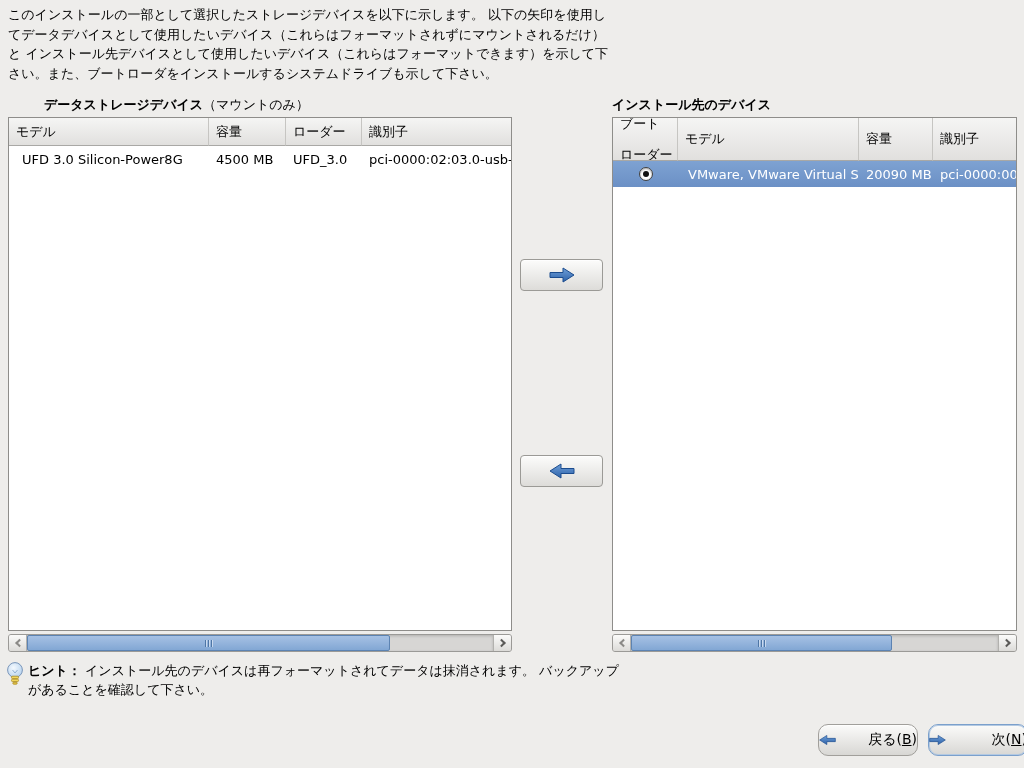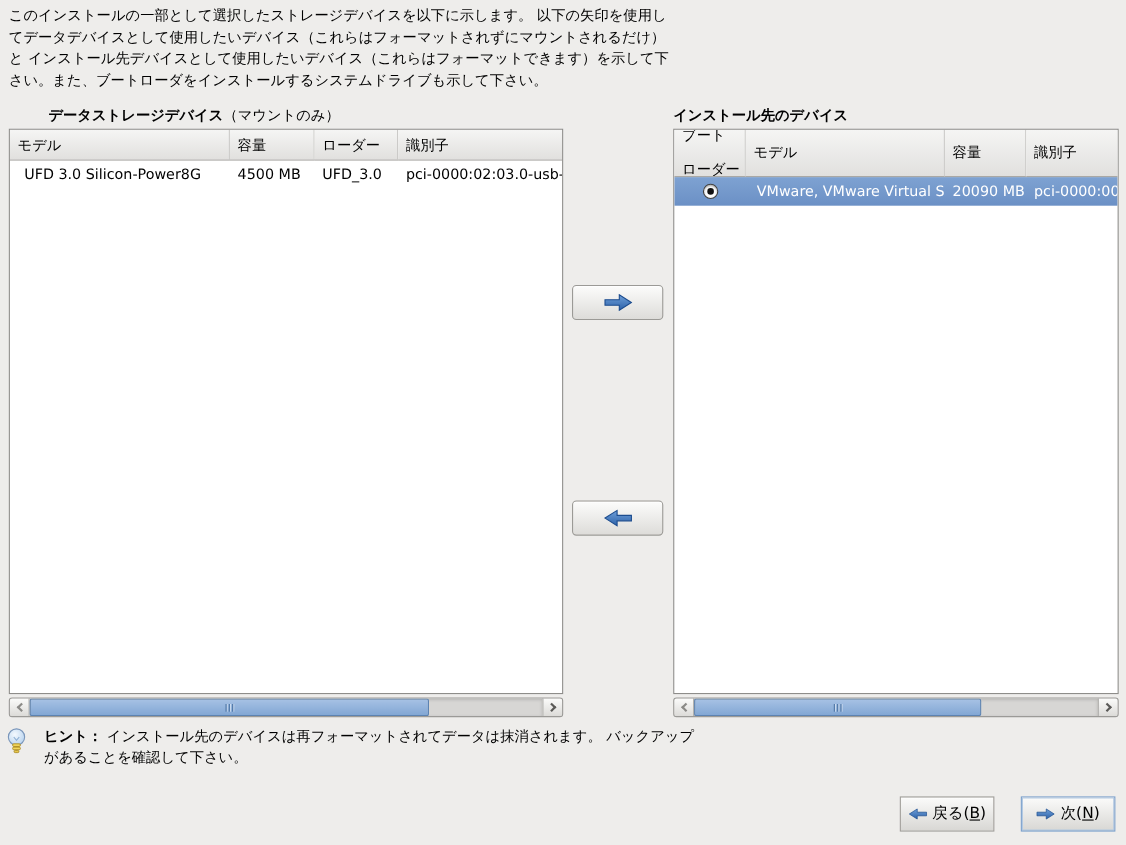--- a/index.html
+++ b/index.html
@@ -96,31 +96,31 @@
   #data-thumb { width:78%; }
   #install-thumb { width:71%; }
   .grip { width:1px; height:7px; background:#4e76a6; box-shadow:1px 0 0 rgba(255,255,255,.5); }
   .chev { width:6px; height:6px; border-left:2px solid #8b8a87; border-bottom:2px solid #8b8a87; }
   .chev.l { transform:rotate(45deg) translate(1px,-1px); }
   .chev.r { transform:rotate(-135deg) translate(1px,-1px); border-color:#5b5a58; }
 
   
   .hint {
     position:absolute; left:6px; top:661px; width:640px;
-    display:flex; gap:16px; line-height:19px;
+    display:flex; gap:4px; line-height:19px;
   }
   .hint-text { width:604px; }
   .hint-label { font-weight:bold; }
 
   
   .nav-btn {
-    position:absolute; top:724px; height:32px; width:86px;
-    border:1px solid #a19f9b; border-radius:0;
+    position:absolute; top:724px; height:32px; width:100px;
+    border:1px solid #a19f9b; border-radius:10px;
     background:linear-gradient(#fbfbfa,#d8d7d4);
-    display:flex; align-items:center; justify-content:center; gap:5px;
+    display:flex; align-items:center; justify-content:space-between; gap:5px;
     font-size:14px; box-shadow:0 1px 0 rgba(255,255,255,.7) inset;
   }
   #back-button { left:818px; }
   #next-button { left:928px; border-color:#7ba0cc; box-shadow:0 0 0 1px #b3c9e2 inset; }
   .u { text-decoration:underline; }
 </style>
 </head>
 <body>
 
 <div class="instructions">このインストールの一部として選択したストレージデバイスを以下に示します。 以下の矢印を使用してデータデバイスとして使用したいデバイス（これらはフォーマットされずにマウントされるだけ）と インストール先デバイスとして使用したいデバイス（これらはフォーマットできます）を示して下さい。また、ブートローダをインストールするシステムドライブも示して下さい。</div>

